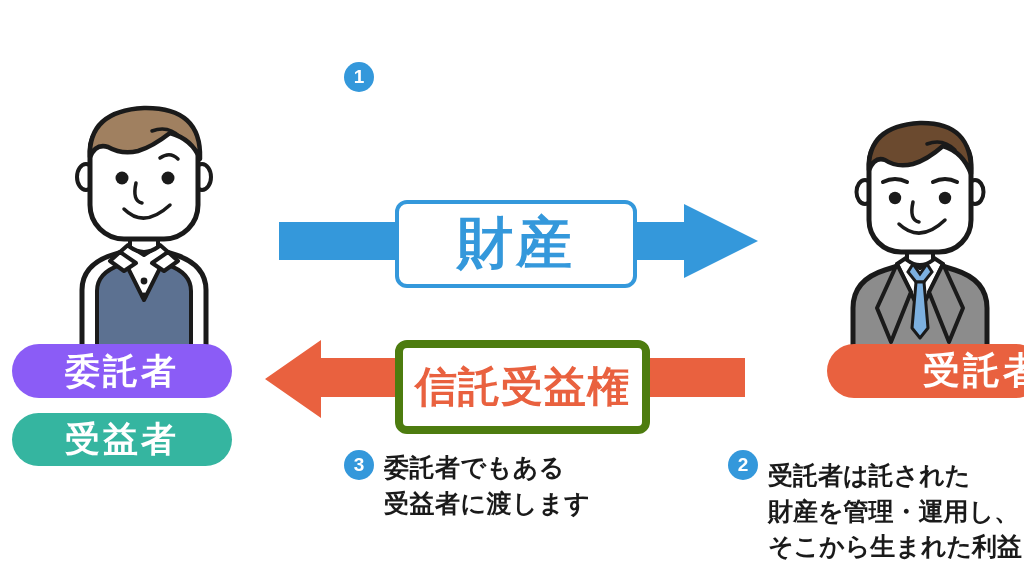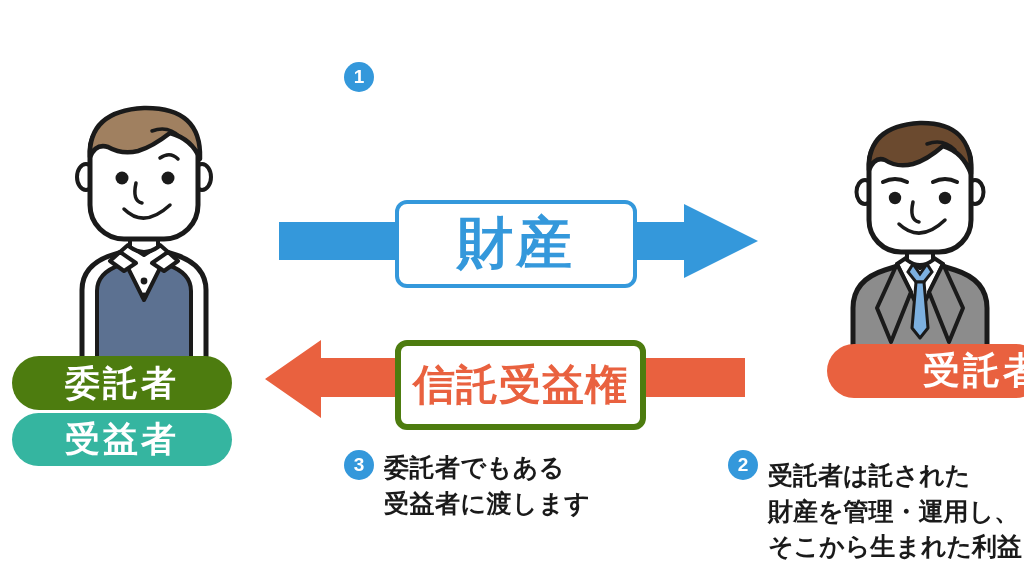--- a/index.html
+++ b/index.html
@@ -29,23 +29,23 @@
     display: flex;
     align-items: center;
     justify-content: center;
     color: #ffffff;
     font-weight: bold;
     letter-spacing: 3px;
     border-radius: 999px;
     white-space: nowrap;
   }
   .pill-settlor {
-    left: 12px; top: 356px;
+    left: 12px; top: 344px;
     width: 220px; height: 54px;
-    background: #4d7c0f;
+    background: #8b5cf6;
     font-size: 35px;
   }
   .pill-beneficiary {
     left: 12px; top: 413px;
     width: 220px; height: 53px;
     background: #35b5a0;
     font-size: 35px;
   }
   .pill-trustee {
     left: 827px; top: 344px;
@@ -73,21 +73,21 @@
     width: 234px; height: 80px;
     border: 4px solid #3498db;
     border-radius: 12px;
     color: #3498db;
     font-size: 56px;
     letter-spacing: 3px;
   }
   .label-rights {
     left: 395px; top: 340px;
     width: 239px; height: 78px;
-    border: 6px solid #4d7c0f;
+    border: 8px solid #4d7c0f;
     border-radius: 12px;
     color: #e9613f;
     font-size: 42px;
     letter-spacing: 1px;
   }
 
   
   .step {
     position: absolute;
     display: flex;

